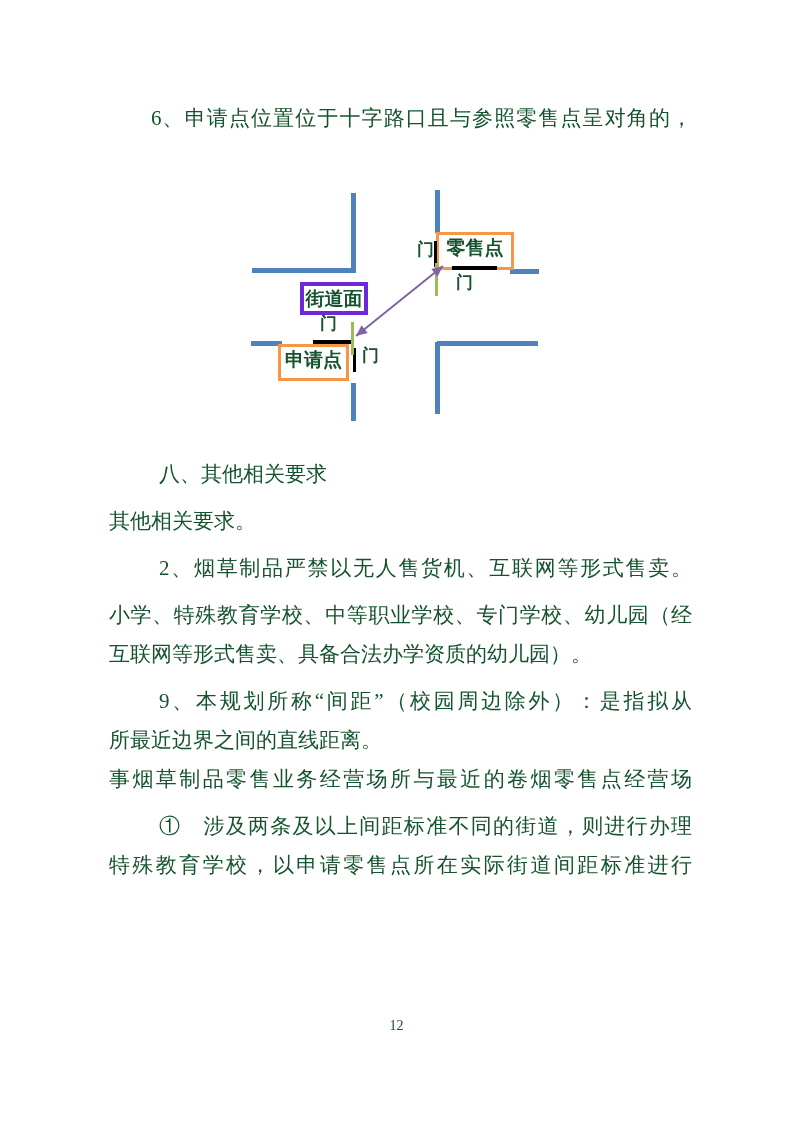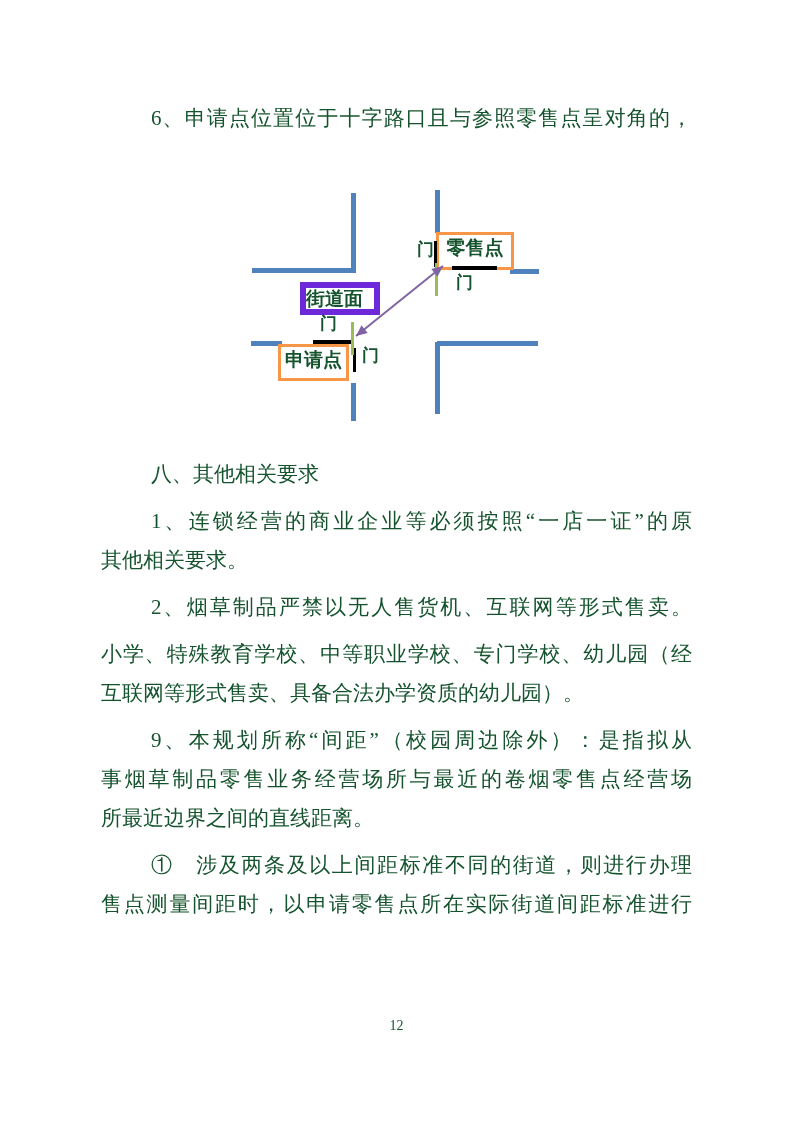--- a/index.html
+++ b/index.html
@@ -15,21 +15,21 @@
   .intro    { top:99px; }
   .bodytext { top:455px; }
   .pline {
     font-size:21px;
     line-height:39px;
     text-align:justify;
     white-space:normal;
   }
   .indent { text-indent:50px; }
   .jfull  { text-align-last:justify; }
-  .para   { margin:0 0 8px 0; }
+  .para   { margin:0 0 8px 8px; }
 
   
   .diagram { position:absolute; left:101px; top:180px; width:591px; height:250px; }
   .road    { position:absolute; background:var(--road_blue,#4F81BD); }
   .r1 { left:151px; top:88px;  width:104px; height:5px; }
   .r2 { left:250px; top:13px;  width:5px;   height:80px; }
   .r3 { left:334px; top:10px;  width:5px;   height:43px; }
   .r4 { left:409px; top:89px;  width:29px;  height:5px; }
   .r5 { left:150px; top:161px; width:31px;  height:5px; }
   .r6 { left:250px; top:203px; width:5px;   height:38px; }
@@ -39,23 +39,23 @@
   .shopbox {
     position:absolute;
     box-sizing:border-box;
     border:3px solid var(--shop_orange,#F79646);
     background:#ffffff;
     display:flex; justify-content:center;
   }
   .retailbox { left:335px; top:52px;  width:78px; height:38px; }
   .applybox  { left:177px; top:164px; width:71px; height:37px; }
   .streetbox {
-    position:absolute; left:199px; top:102px; width:80px; height:33px;
-    box-sizing:border-box; border:6px solid #6d28d9; background:#ffffff;
-    display:flex; align-items:center; justify-content:flex-start;
+    position:absolute; left:199px; top:102px; width:68px; height:33px;
+    box-sizing:border-box; border:4px solid #6d28d9; background:#ffffff;
+    display:flex; align-items:center; justify-content:center;
   }
   .boxlabel { font-size:19px; font-weight:bold; white-space:nowrap; }
 
   .doorseg { position:absolute; background:#000000; }
   .d1 { left:333px; top:61px;  width:3px;  height:26px; }
   .d2 { left:351px; top:86px;  width:45px; height:4px; }
   .d3 { left:212px; top:160px; width:39px; height:4px; }
   .d4 { left:252px; top:168px; width:3px;  height:24px; }
 
   .doorlabel { position:absolute; font-size:17px; font-weight:bold; line-height:1; }
@@ -123,40 +123,39 @@
       <polygon points="255,156 266.7,153.0 260.5,145.2" style="fill:var(--arrow_purple,#8064A2)"></polygon>
     </svg>
   </div>
 
   <div class="textblock bodytext">
     <div class="para">
       <div class="pline indent">八、其他相关要求</div>
     </div>
 
     <div class="para">
-      <div class="pline indent jfull">1、连锁经营的商业企业等必须按照“一店一证”的原</div>
       <div class="pline">其他相关要求。</div>
     </div>
 
     <div class="para">
       <div class="pline indent jfull">2、烟草制品严禁以无人售货机、互联网等形式售卖。</div>
     </div>
 
     <div class="para">
       <div class="pline jfull">小学、特殊教育学校、中等职业学校、专门学校、幼儿园（经</div>
       <div class="pline">互联网等形式售卖、具备合法办学资质的幼儿园）。</div>
     </div>
 
     <div class="para">
       <div class="pline indent jfull">9、本规划所称“间距”（校园周边除外）：是指拟从</div>
+      <div class="pline">所最近边界之间的直线距离。</div>
       <div class="pline jfull">事烟草制品零售业务经营场所与最近的卷烟零售点经营场</div>
-      <div class="pline">所最近边界之间的直线距离。</div>
     </div>
 
     <div class="para">
       <div class="pline indent jfull">①　涉及两条及以上间距标准不同的街道，则进行办理</div>
-      <div class="pline jfull">售点测量间距时，以申请零售点所在实际街道间距标准进行</div>
+      <div class="pline jfull">特殊教育学校，以申请零售点所在实际街道间距标准进行</div>
     </div>
   </div>
 
   <div class="pagenum">12</div>
 
 </div>
 
 </body></html>

